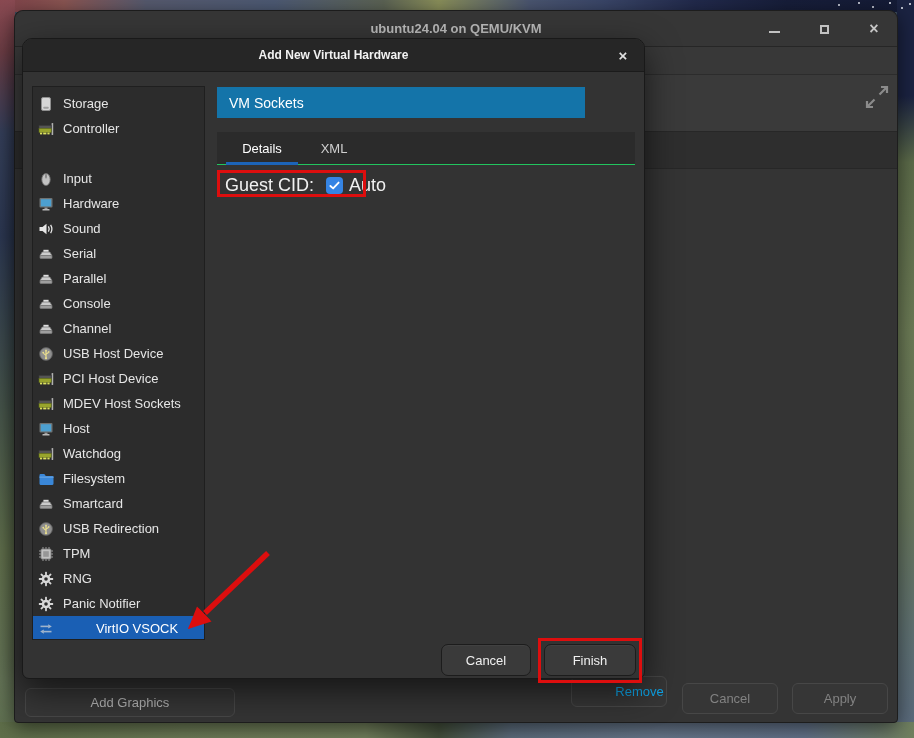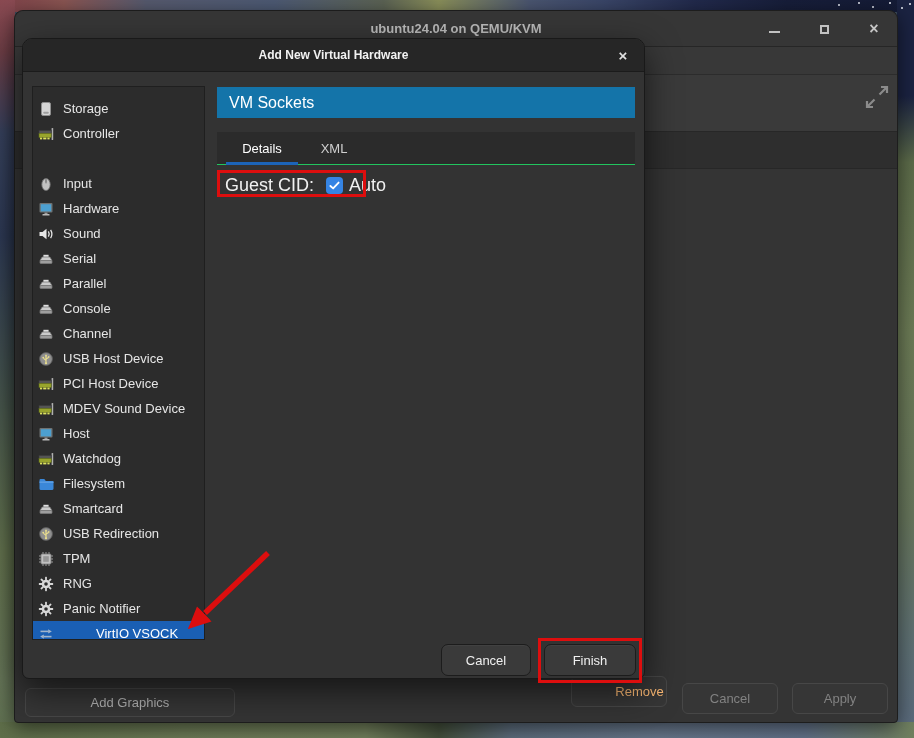--- a/index.html
+++ b/index.html
@@ -33,43 +33,43 @@
 
   .strip-a { position:absolute; left:0; top:36px; right:0; height:28px; background:#383838; border-bottom:1px solid #2c2c2c; }
   .strip-b { position:absolute; left:0; top:64px; right:0; height:56px; background:#3a3a3a; }
   .strip-c { position:absolute; left:0; top:120px; right:0; height:38px; background:#2e2e2e;
     border-top:1px solid #272727; border-bottom:1px solid #272727; }
   .expand-ic { position:absolute; left:849px; top:73px; width:26px; height:26px; }
 
   .bw-btn { position:absolute; background:#363636; border:1px solid #474747; border-radius:6px;
     font-size:13px; display:flex; align-items:center; justify-content:center; }
   .bw-addhw { left:10px; top:677px; width:210px; height:29px; color:#b2b2b2; }
-  .bw-remove { left:556px; top:665px; width:96px; height:31px; color:#fdba74;padding-left:41px; }
+  .bw-remove { left:556px; top:665px; width:96px; height:31px; color:#0ea5e9;padding-left:41px; }
   .bw-cancel { left:667px; top:672px; width:96px; height:31px; color:#828282; }
   .bw-apply { left:777px; top:672px; width:96px; height:31px; color:#828282; }
 
   
   .dialog { position:absolute; left:22px; top:38px; width:623px; height:641px; background:#333333;
     border:1px solid #191919; border-radius:10px 10px 7px 7px; box-shadow:0 12px 34px rgba(0,0,0,.6); z-index:5; }
   .dlg-titlebar { position:absolute; left:0; top:0; right:0; height:33px; background:#262626;
     border-bottom:1px solid #1b1b1b; border-radius:9px 9px 0 0; display:flex; align-items:center; justify-content:center; }
   .dlg-title { color:#f2f2f2; font-size:12px; font-weight:bold; }
   .dlg-close { position:absolute; right:10px; top:0; height:33px; width:22px; display:flex; align-items:center;
     justify-content:center; color:#e0e0e0; font-size:15px; font-weight:bold; }
 
   .sb-list { position:absolute; left:9px; top:47px; width:173px; height:554px; background:#2c2c2c;
-    border:1px solid #1f1f1f; list-style:none; padding-top:9px; overflow:hidden; }
+    border:1px solid #1f1f1f; list-style:none; padding-top:4px; overflow:hidden; }
   .sb-item { height:25px; display:flex; align-items:center; padding:0 5px; color:#e6e6e6; font-size:13px; }
   .sb-item .ic { width:16px; height:16px; margin-right:9px; flex:none; }
   .sb-item .ic svg { width:16px; height:16px; display:block; }
   .sb-spacer { height:25px; }
   .sb-item.selected { background:#1a5fb4; color:#ffffff;gap:33px; }
 
-  .panel-header { position:absolute; left:194px; top:48px; width:418px; height:31px; background:#1474a9;
-    color:#ffffff; font-size:16px; display:flex; align-items:center; padding-left:12px; }
+  .panel-header { position:absolute; left:194px; top:48px; width:368px; height:31px; background:#1474a9;
+    color:#ffffff; font-size:14px; display:flex; align-items:center; padding-left:12px; }
   .tabbar { position:absolute; left:194px; top:93px; width:418px; height:33px; background:#2b2b2b;
     border-bottom:1px solid #22c55e; display:flex; }
   .tab { height:33px; display:flex; align-items:center; justify-content:center; font-size:13px;
     color:#cfcfcf; position:relative; }
   .tab-details { width:72px; margin-left:9px; color:#ffffff; }
   .tab-details::after { content:""; position:absolute; left:0; bottom:0; width:100%; height:3px; background:#1c64b8; }
   .tab-xml { width:56px; margin-left:8px; }
 
   .cid-row { position:absolute; left:198px; top:132px; height:28px; display:flex; align-items:center;
     color:#f0f0f0; font-size:18px; padding-left:4px; }
@@ -317,21 +317,21 @@
             </svg>
           </span>
         <span>PCI Host Device</span>
       </li>
       <li class="sb-item">
         <span class="ic">
             <svg viewBox="0 0 16 16">
               <use href="#sym-card"></use>
             </svg>
           </span>
-        <span>MDEV Sound Device</span>
+        <span>MDEV Host Sockets</span>
       </li>
       <li class="sb-item">
         <span class="ic">
             <svg viewBox="0 0 16 16">
               <use href="#sym-monitor"></use>
             </svg>
           </span>
         <span>Host</span>
       </li>
       <li class="sb-item">

